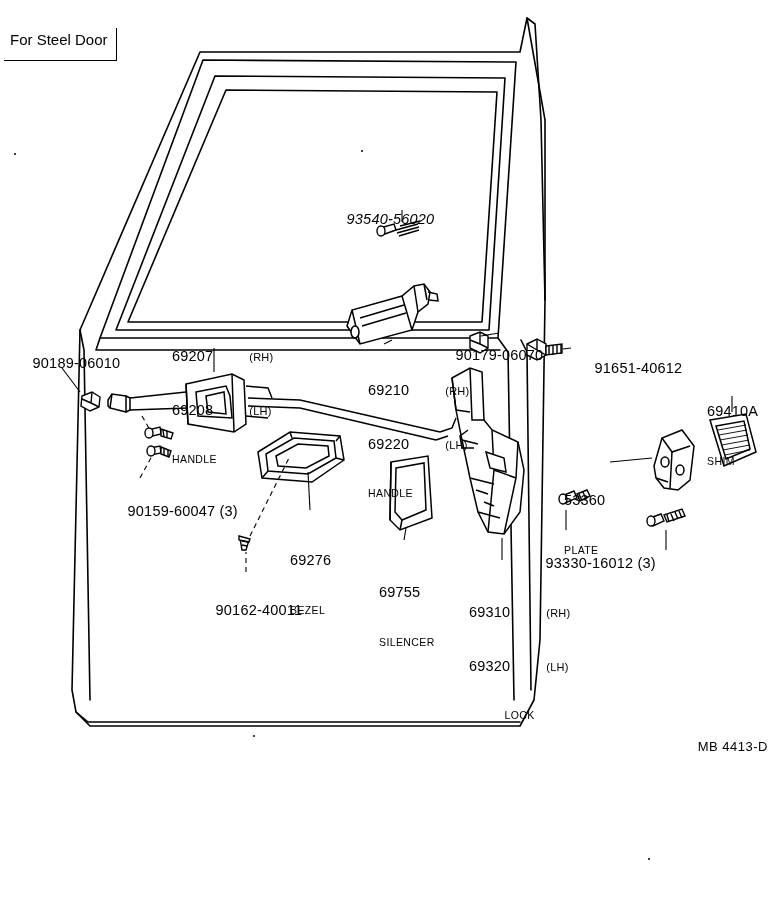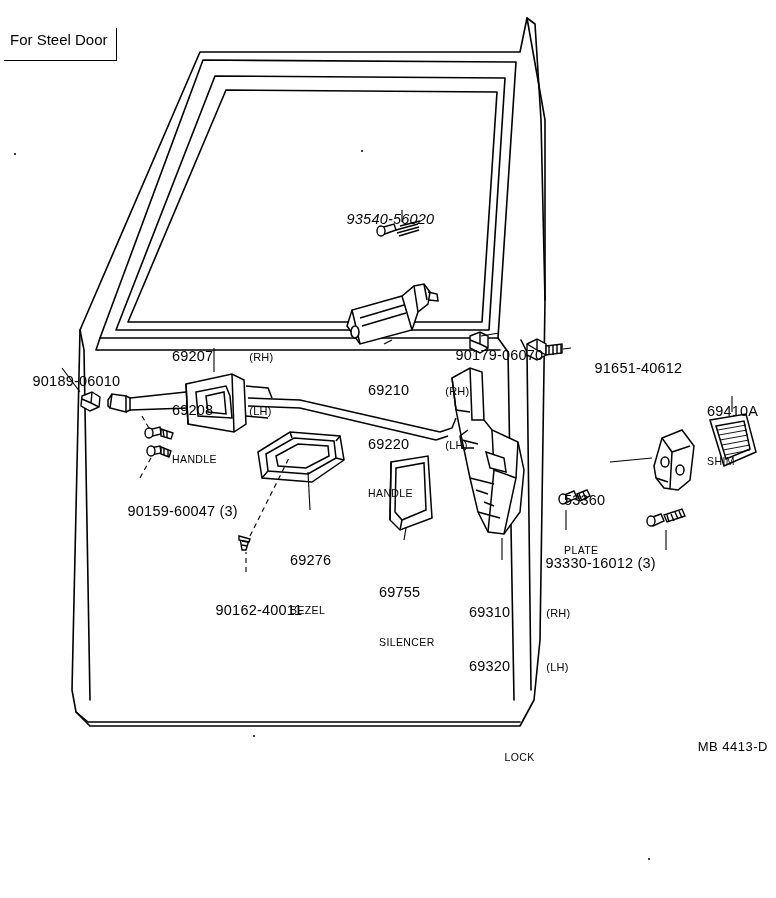--- a/index.html
+++ b/index.html
@@ -53,21 +53,20 @@
   }
   .code-box {
     position: absolute;
     right: 8px;
     bottom: 144px;
     font-size: 13px;
     letter-spacing: 0.5px;
   }
   .center {
     text-align: center;
-    margin-top: 42px;
   }
   .dot {
     position: absolute;
     width: 2px;
     height: 2px;
     background: #000;
     border-radius: 50%;
   }
 </style>
 </head>
@@ -298,21 +297,21 @@
   </div>
 
   <div class="lbl" style="left:437px; top:328px;">
     <span class="big">90179-06070</span>
   </div>
 
   <div class="lbl" style="left:576px; top:341px;">
     <span class="big">91651-40612</span>
   </div>
 
-  <div class="lbl" style="left:14px; top:354px;">
+  <div class="lbl" style="left:14px; top:336px;">
     <span class="big">90189-06010</span>
   </div>
 
   <div class="lbl" style="left:172px; top:311px;">
     <div><span class="big">69207</span><span class="sm">(RH)</span></div>
     <div><span class="big">69208</span><span class="sm">(LH)</span></div>
     <div class="sub">HANDLE</div>
   </div>
 
   <div class="lbl" style="left:368px; top:345px;">

